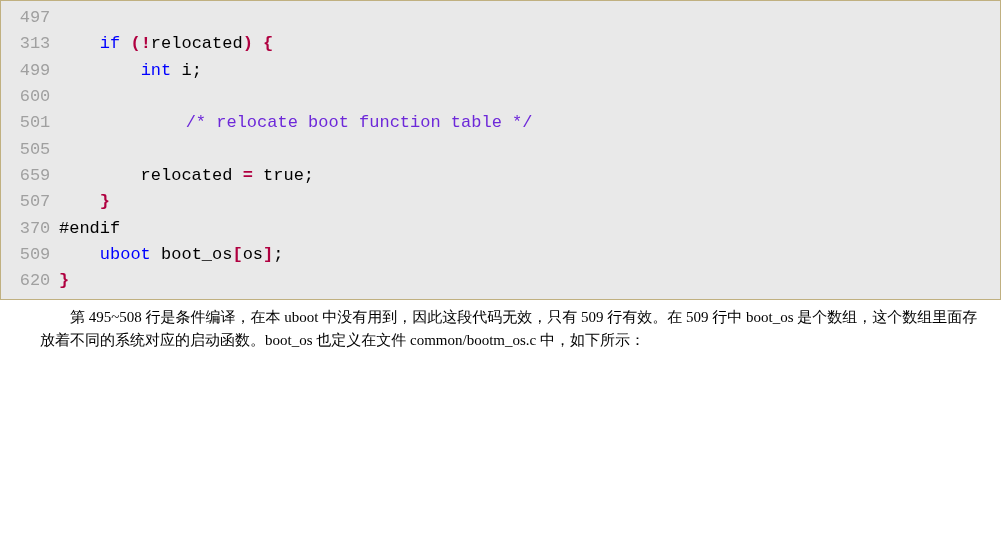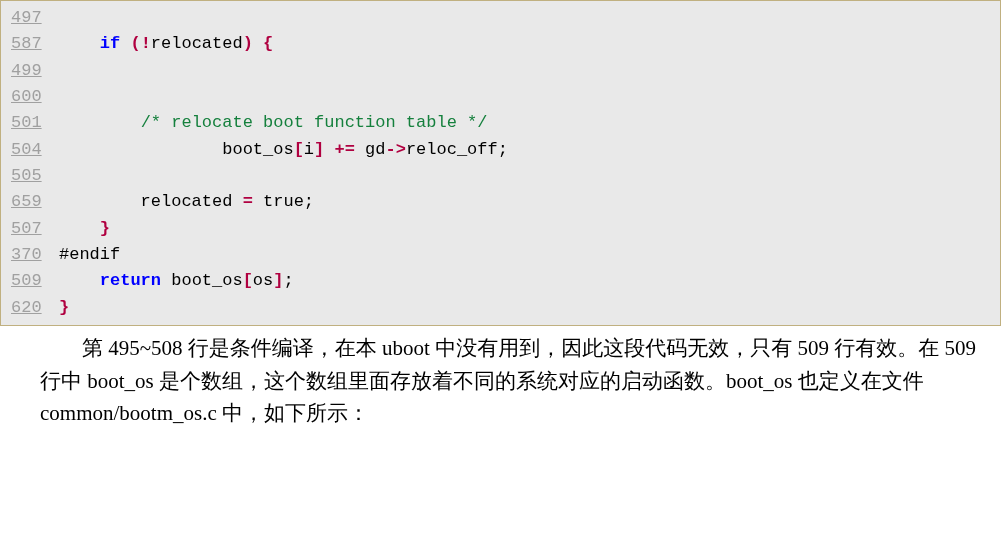--- a/index.html
+++ b/index.html
@@ -19,57 +19,55 @@
     font-size: 17px;
     line-height: 1.55;
   }
   .ln {
     display: flex;
     white-space: pre;
   }
   .num {
     color: #a0a0a0;
     width: 58px;
-    text-align: left;
+    text-align: center;
     padding-left: 10px;
     flex: 0 0 58px;
     user-select: none;
-    text-decoration: underline;
   }
   .code {
     white-space: pre;
   }
-  .kw { color: #0000ff; font-weight: bold; }
-  .cm { color: #15803d; }
+  .kw { color: #0000ff; font-weight: normal; }
+  .cm { color: #6d28d9; margin-left: 45px; }
   .op { color: #b00040; font-weight: bold; }
   .num2 { color: #666666; }
   .body-text {
     padding: 6px 16px 10px 40px;
-    font-size: 21px;
+    font-size: 15px;
     line-height: 1.55;
     color: #000;
   }
   .body-text p {
     margin: 0;
     text-indent: 2em;
   }
 </style>
 </head>
 <body>
 
 <div class="code-block" id="code-block">
     <div class="ln"><span class="num">497</span><span class="code"> </span></div>
-    <div class="ln"><span class="num">587</span><span class="code">    <span class="kw">if</span> <span class="op">(</span><span class="op">!</span>relocated<span class="op">)</span> <span class="op">{</span></span></div>
-    <div class="ln"><span class="num">499</span></div>
+    <div class="ln"><span class="num">313</span><span class="code">    <span class="kw">if</span> <span class="op">(</span><span class="op">!</span>relocated<span class="op">)</span> <span class="op">{</span></span></div>
+    <div class="ln"><span class="num">499</span><span class="code">        <span class="kw">int</span> i;</span></div>
     <div class="ln"><span class="num">600</span><span class="code"> </span></div>
     <div class="ln"><span class="num">501</span><span class="code">        <span class="cm">/* relocate boot function table */</span></span></div>
-    <div class="ln"><span class="num">504</span><span class="code">                boot_os<span class="op">[</span>i<span class="op">]</span> <span class="op">+=</span> gd<span class="op">-&gt;</span>reloc_off;</span></div>
     <div class="ln"><span class="num">505</span><span class="code"> </span></div>
     <div class="ln"><span class="num">659</span><span class="code">        relocated <span class="op">=</span> true;</span></div>
     <div class="ln"><span class="num">507</span><span class="code">    <span class="op">}</span></span></div>
     <div class="ln"><span class="num">370</span><span class="code">#endif</span></div>
-    <div class="ln"><span class="num">509</span><span class="code">    <span class="kw">return</span> boot_os<span class="op">[</span>os<span class="op">]</span>;</span></div>
+    <div class="ln"><span class="num">509</span><span class="code">    <span class="kw">uboot</span> boot_os<span class="op">[</span>os<span class="op">]</span>;</span></div>
     <div class="ln"><span class="num">620</span><span class="code"><span class="op">}</span></span></div>
   </div>
 
 <div class="body-text">
   <p>第 495~508 行是条件编译，在本 uboot 中没有用到，因此这段代码无效，只有 509 行有效。在 509 行中 boot_os 是个数组，这个数组里面存放着不同的系统对应的启动函数。boot_os 也定义在文件 common/bootm_os.c 中，如下所示：</p>
 </div>
 
 </body></html>

